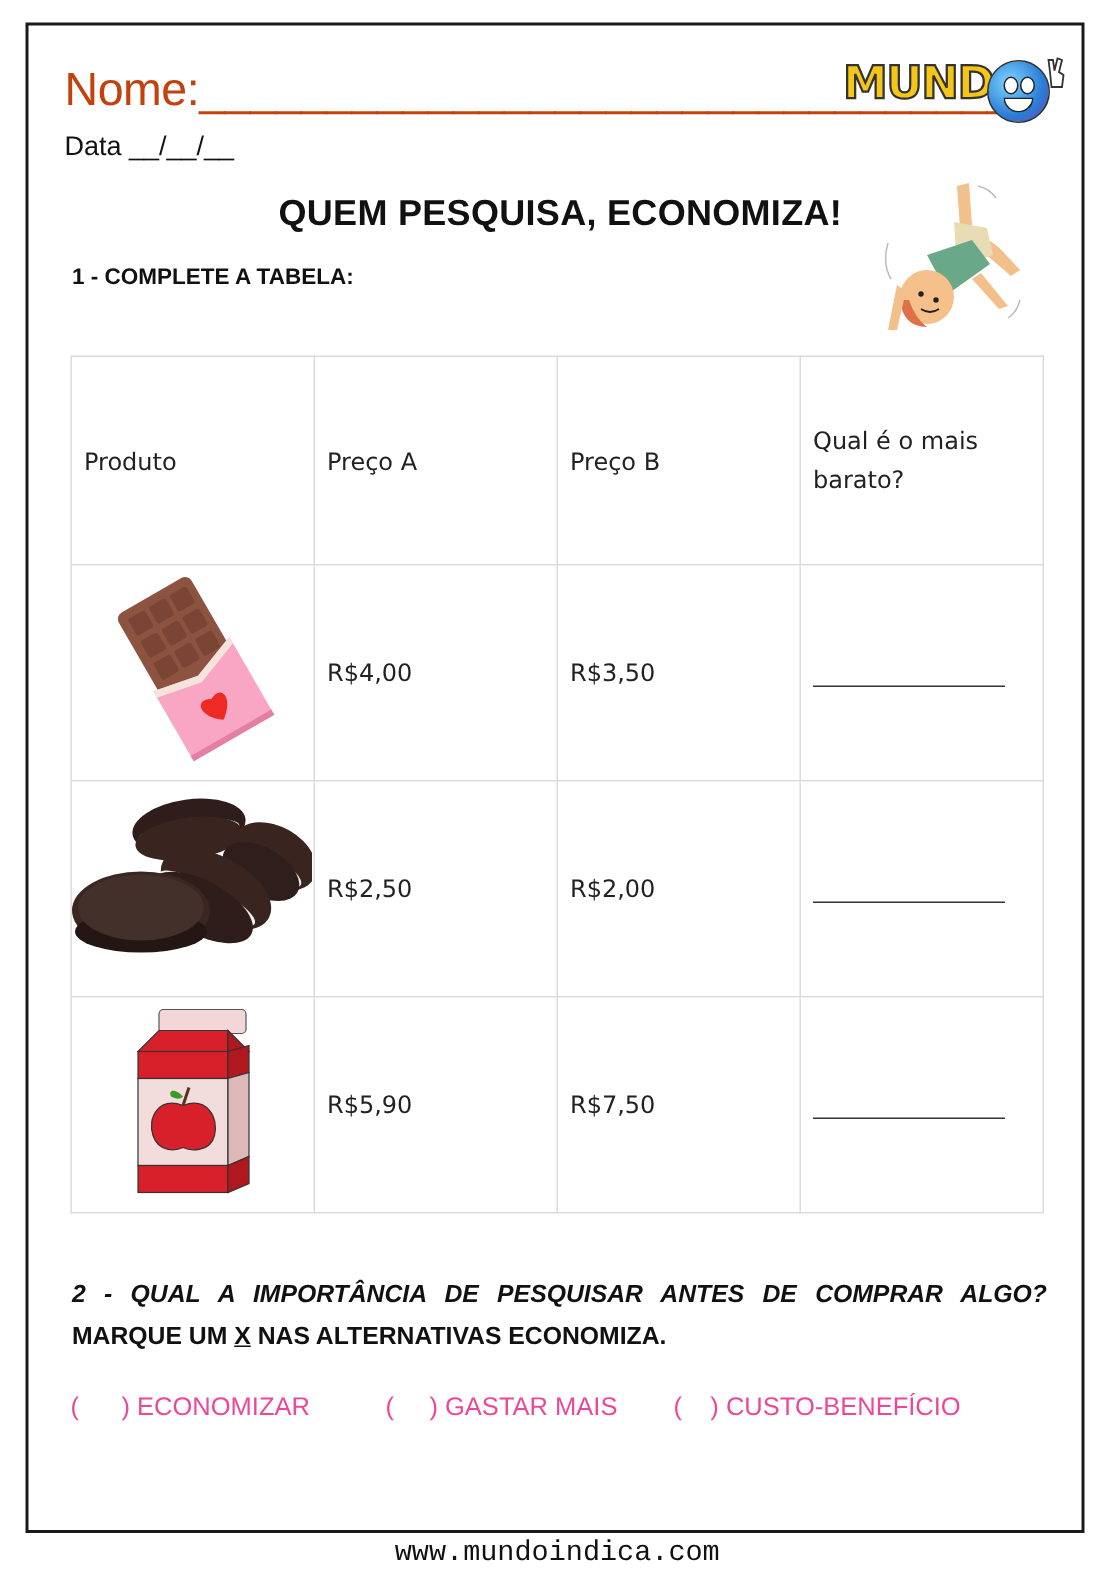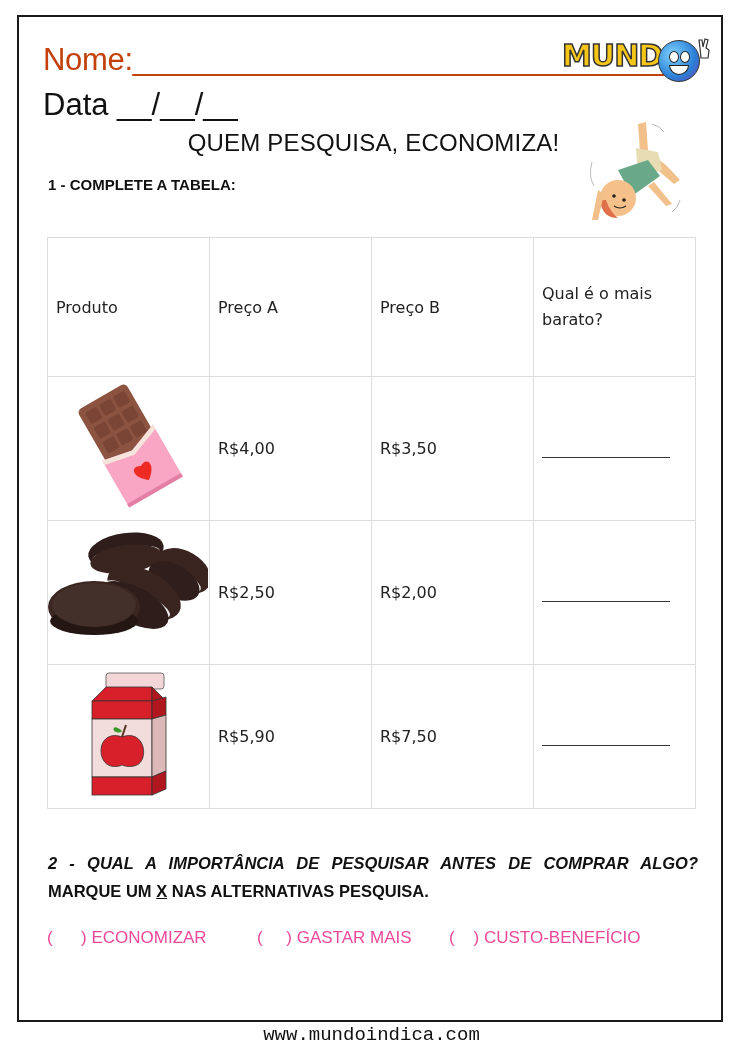--- a/index.html
+++ b/index.html
@@ -1,20 +1,20 @@
 <!DOCTYPE html>
 <html><head>
 <meta charset="utf-8">
 <style>
   html, body { margin: 0; padding: 0; background: #ffffff; }
   body { width: 743px; height: 1050px; position: relative; overflow: hidden; font-family: "Liberation Sans", "DejaVu Sans", sans-serif; color: #111; }
   .frame { position: absolute; left: 17px; top: 15px; width: 706px; height: 1007px; border: 2px solid #1a1a1a; box-sizing: border-box; }
   .nome { position: absolute; left: 43px; top: 42px; font-size: 31px; letter-spacing: -0.3px; color: #c2410c; }
-  .data { position: absolute; left: 43px; top: 87px; font-size: 31px; color: #111; }
-  .title { position: absolute; left: 0; width: 743px; top: 129px; text-align: center; font-size: 24px; font-weight: normal; color: #111; letter-spacing: 0.2px; padding-left: 0; }
+  .data { position: absolute; left: 43px; top: 87px; font-size: 18px; color: #111; }
+  .title { position: absolute; left: 0; width: 743px; top: 129px; text-align: center; font-size: 24px; font-weight: bold; color: #111; letter-spacing: 0.2px; padding-left: 0; }
   .title span { position: relative; left: 2px; }
   .q1 { position: absolute; left: 48px; top: 176px; font-size: 15px; font-weight: bold; text-align: center; }
   .logo { position: absolute; left: 560px; top: 38px; width: 155px; height: 66px; }
   .logo-text1 { position: absolute; left: 2px; top: 0px; font-family: "DejaVu Sans", sans-serif; font-weight: 900; font-size: 30px; color: #f5c518; -webkit-text-stroke: 1.5px #333; letter-spacing: -1px; }
   .logo-text2 { position: absolute; left: 2px; top: 32px; font-family: "DejaVu Sans", sans-serif; font-weight: 900; font-size: 30px; color: #3a3a3a; letter-spacing: -1px; }
   .globe { position: absolute; left: 98px; top: 2px; width: 40px; height: 40px; border-radius: 50%; background: radial-gradient(circle at 35% 35%, #7fd3ff, #2a7fd6 60%, #6b3fb5); border: 1.5px solid #333; }
   .globe .eye { position: absolute; top: 10px; width: 8px; height: 10px; background: #fff; border-radius: 50%; border: 1px solid #222; }
   .globe .mouth { position: absolute; left: 10px; top: 24px; width: 18px; height: 8px; background: #fff; border-radius: 0 0 10px 10px; border: 1px solid #222; }
   .kid { position: absolute; left: 588px; top: 120px; width: 100px; height: 105px; }
   table.grid { position: absolute; left: 47px; top: 237px; width: 649px; border-collapse: collapse; }
@@ -149,21 +149,21 @@
     </td>
     <td class="price">R$5,90</td>
     <td class="price">R$7,50</td>
     <td class="answer"><span class="blank-line"></span></td>
   </tr>
 </tbody>
   </table>
 
 <div class="q2">
   <span class="line1">2 - QUAL A IMPORTÂNCIA DE PESQUISAR ANTES DE COMPRAR ALGO?</span>
-  <span><span>MARQUE UM </span><u>X</u><span> NAS ALTERNATIVAS PESQUISA.</span></span>
+  <span><span>MARQUE UM </span><u>X</u><span> NAS ALTERNATIVAS ECONOMIZA.</span></span>
 </div>
 
 <div class="opts">
   <span class="opt" style="left:0"><span>(      )</span> <span>ECONOMIZAR</span></span>
   <span class="opt" style="left:210px"><span>(     )</span> <span>GASTAR MAIS</span></span>
   <span class="opt" style="left:402px"><span>(    )</span> <span>CUSTO-BENEFÍCIO</span></span>
 </div>
 
 <div class="footer">www.mundoindica.com</div>
 

